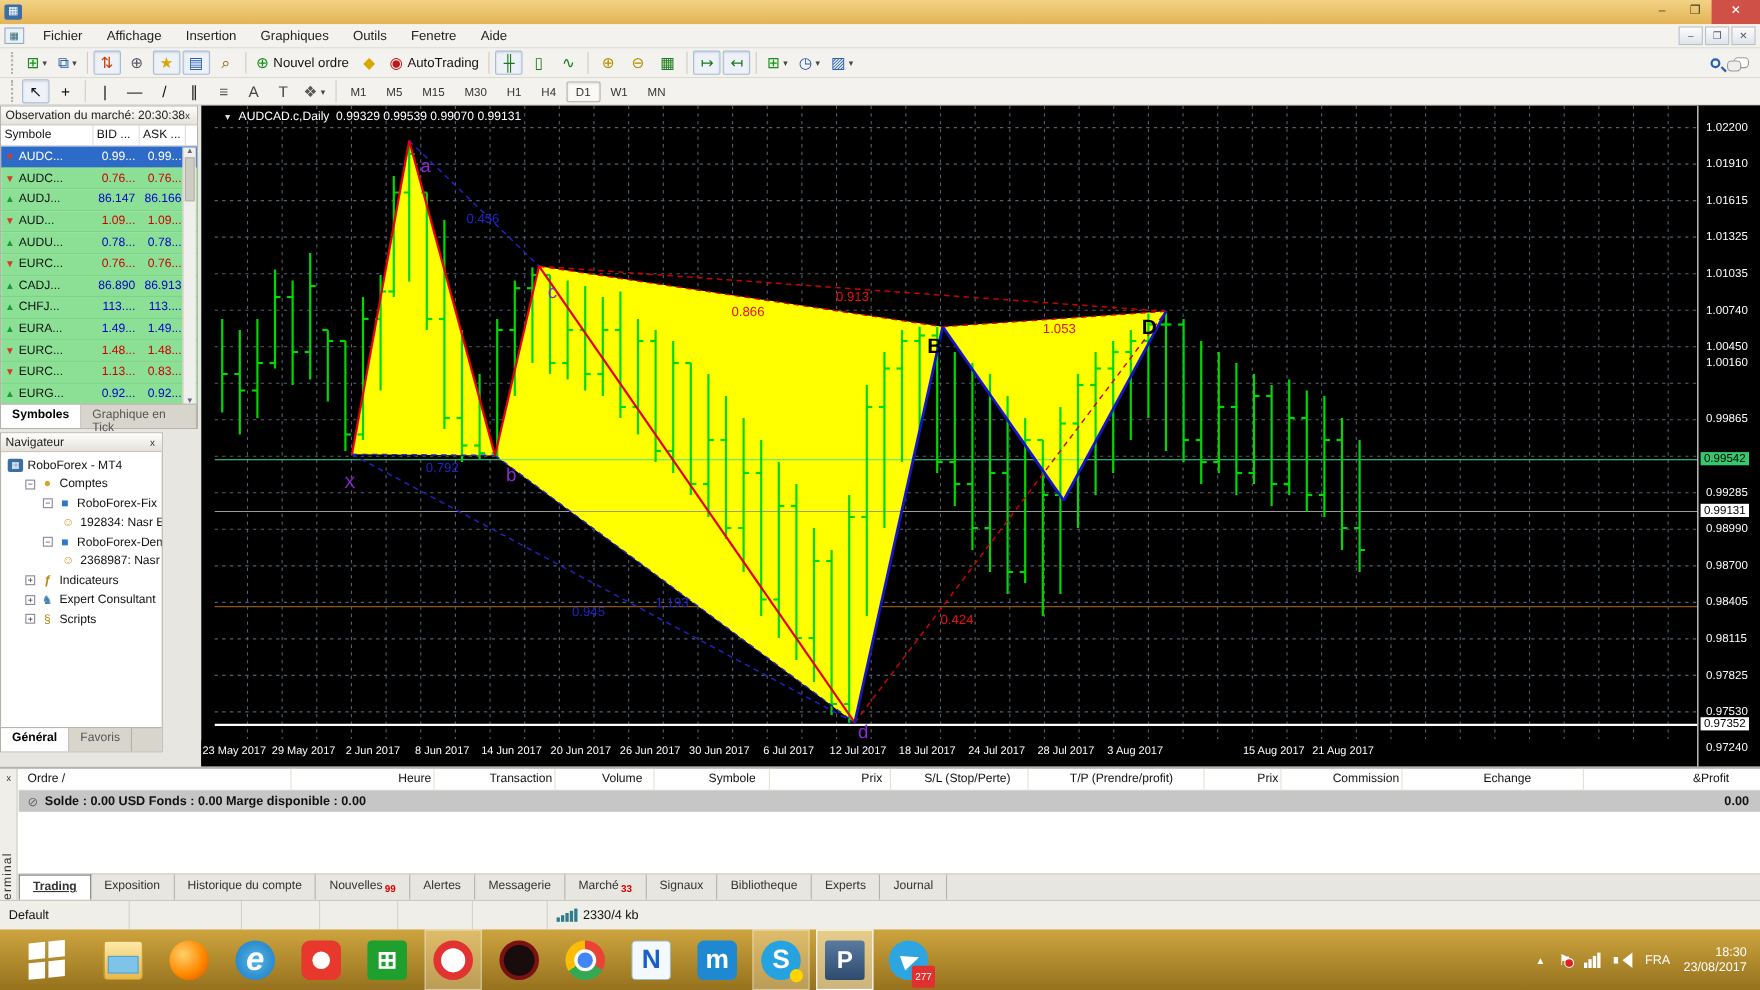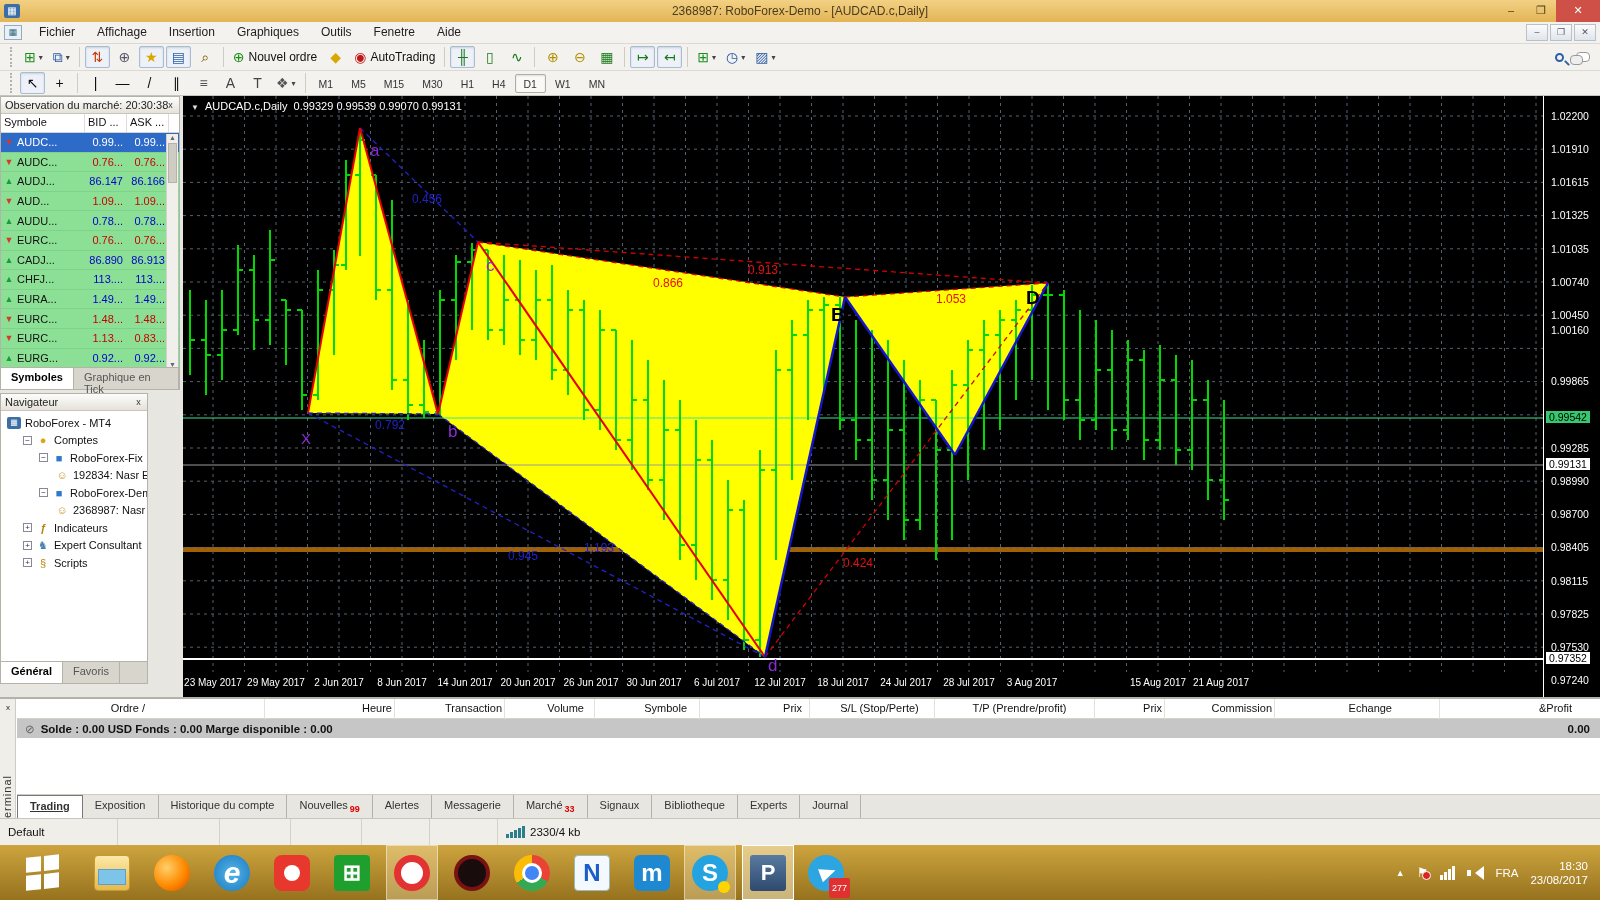--- a/index.html
+++ b/index.html
@@ -58,21 +58,21 @@
 .trow{display:flex;align-items:center;height:17.5px;white-space:nowrap}
 .expand{width:9px;height:9px;border:1px solid #889;background:#fff;font-size:8px;line-height:7px;text-align:center;color:#334;margin-right:4px;flex:none}
 .tico{width:14px;margin-right:4px;text-align:center;font-size:11px;flex:none}
 .tlab{font-size:11px;color:#111}
 .tico-mt4{color:#fff;background:#3a6ea5;border-radius:2px;font-size:8px;line-height:12px;height:12px}
 .tico-accounts{color:#d8a517}.tico-server{color:#2d78c8}.tico-user{color:#c8962a}
 .tico-indicators{color:#b8860b;font-style:italic;font-weight:bold}
 .tico-experts{color:#4682b4}.tico-scripts{color:#b8860b}
 
 .chart-area{position:absolute;left:183px;top:96px;width:1417px;height:601px;background:#000}
-.plot{position:absolute;left:0;top:0;width:1360px;height:456px;border-bottom:5px solid #a16207}
+.plot{position:absolute;left:12px;top:0;width:1360px;height:456px;border-bottom:1px solid #a16207}
 .chart-header{position:absolute;left:8px;top:4px;color:#fff;font-size:11px;z-index:5;white-space:nowrap}
 .chart-header .tri{font-size:8px;margin-right:6px;color:#ddd}
 .date-axis{position:absolute;left:0;top:577px;width:1360px;height:24px;background:#000}
 .dlab{position:absolute;top:4px;width:70px;margin-left:-35px;text-align:center;color:#fff;font-size:10px;white-space:nowrap}
 .price-axis{position:absolute;left:1360px;top:0;width:57px;height:601px;background:#000;border-left:1px solid #fff}
 .plab{position:absolute;left:7px;color:#fff;font-size:10.5px;white-space:nowrap}
 .pbadge{position:absolute;left:2px;padding:0 3px;font-size:10.5px;color:#000;white-space:nowrap}
 
 .terminal{position:absolute;left:0;top:697px;width:1600px;height:121px;background:#fff;border-top:2px solid #b5b2aa}
 .term-side{position:absolute;left:0;top:0;width:16px;height:100%;background:#f0eee8;border-right:1px solid #cfccc4}
@@ -132,21 +132,20 @@
 .tray-lang{font-size:11.5px}
 .tray-clock{text-align:right;font-size:11.5px;line-height:14px}
 </style>
 </head>
 <body>
 
 <div id="app">
 
   <div class="titlebar">
     <div class="app-ico">▦</div>
-    <div class="tb-title">2368987: RoboForex-Demo - [AUDCAD.c,Daily]</div>
     <div class="winbtns">
       <div class="wbtn">–</div>
       <div class="wbtn">❐</div>
       <div class="wbtn close">✕</div>
     </div>
   </div>
 
   <div class="menubar">
     <div class="mico">▦</div>
     <div id="menu-items" style="display:flex">
@@ -786,21 +785,21 @@
         <div class="pbadge" style="top: 556px; background: rgb(255, 255, 255);">0.97352</div>
       </div>
   </div>
 
   <div class="terminal">
     <div class="term-side">
       <div class="term-x">x</div>
       <div class="term-vlabel">Terminal</div>
     </div>
     <div class="term-head" id="term-head">
-        <div class="tcol" style="left: 8px; width: 120px; text-align: right;">Ordre  /</div>
+        <div class="tcol" style="left: 8px; width: 120px; text-align: left;">Ordre  /</div>
         <div class="tcol-sep" style="left: 247px;"></div>
         <div class="tcol" style="left: 255px; width: 120px; text-align: right;">Heure</div>
         <div class="tcol-sep" style="left: 377px;"></div>
         <div class="tcol" style="left: 385px; width: 100px; text-align: right;">Transaction</div>
         <div class="tcol-sep" style="left: 487px;"></div>
         <div class="tcol" style="left: 495px; width: 72px; text-align: right;">Volume</div>
         <div class="tcol-sep" style="left: 577px;"></div>
         <div class="tcol" style="left: 585px; width: 85px; text-align: right;">Symbole</div>
         <div class="tcol-sep" style="left: 682px;"></div>
         <div class="tcol" style="left: 690px; width: 95px; text-align: right;">Prix</div>

